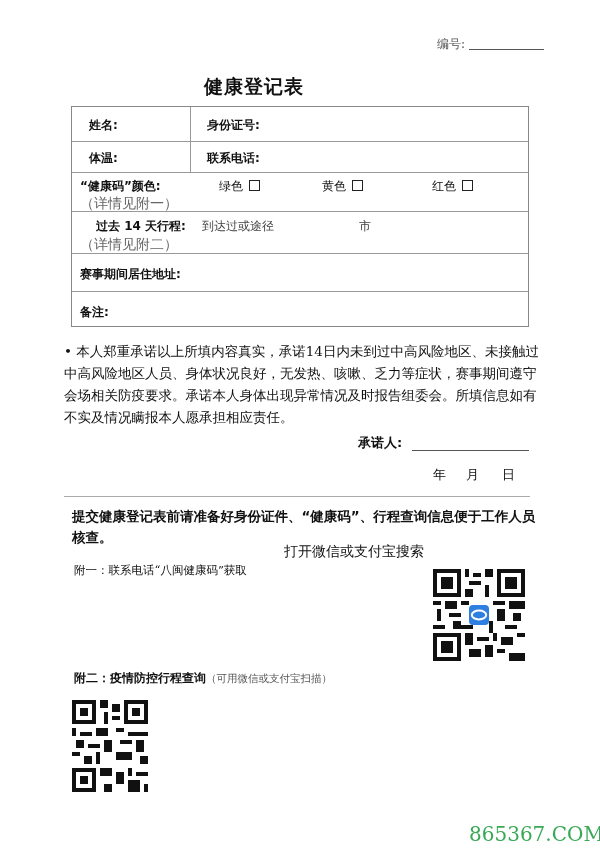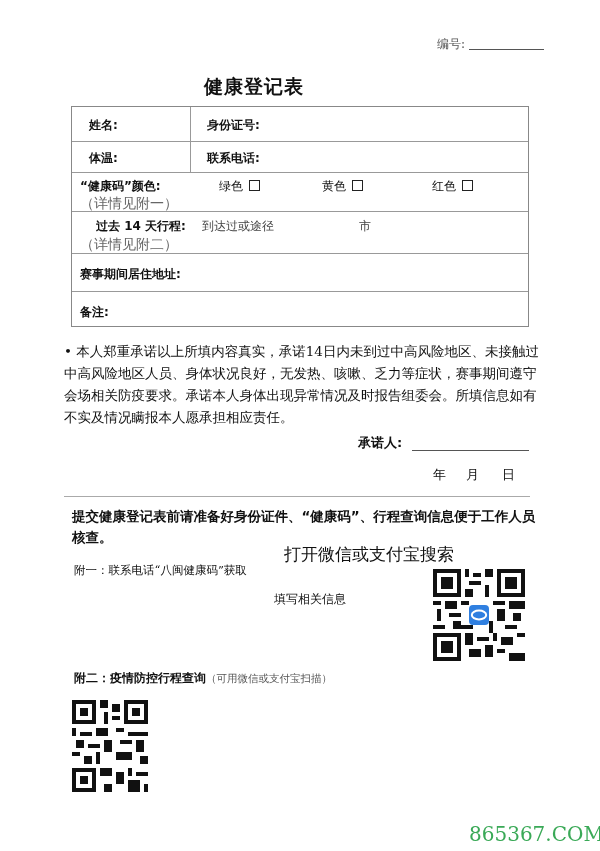--- a/index.html
+++ b/index.html
@@ -73,25 +73,24 @@
 
 <div class="abs signer">承诺人:</div>
 <div class="abs signer-line"></div>
 <div class="abs date" style="left:433px">年</div>
 <div class="abs date" style="left:466px">月</div>
 <div class="abs date" style="left:502px">日</div>
 
 <div class="abs sep"></div>
 
 <div class="abs notice">提交健康登记表前请准备好身份证件、“健康码”、行程查询信息便于工作人员核查。</div>
-<div class="abs small" style="left:284px; top:543px; font-size:17px">打开微信或支付宝搜索</div>
+<div class="abs small" style="left:284px; top:543px; font-size:14px">打开微信或支付宝搜索</div>
 
 <div class="abs small" style="left:74px; top:563px; font-size:11.5px">附一：联系电话“八闽健康码”获取</div>
 <div class="abs" style="left:210px; top:589px; width:200px; text-align:center; font-size:12px; line-height:21px">
-  <div>填写相关信息</div>
 </div>
 
 <svg class="qr" style="left:433px; top:569px" width="92" height="92" viewBox="0 0 23 23">
   <rect width="23" height="23" fill="#fff"></rect>
   <g fill="#111">
     <rect x="0" y="0" width="7" height="7"></rect>
       <rect x="1" y="1" width="5" height="5" fill="#fff"></rect>
       <rect x="2" y="2" width="3" height="3"></rect>
     <rect x="16" y="0" width="7" height="7"></rect>
       <rect x="17" y="1" width="5" height="5" fill="#fff"></rect>

